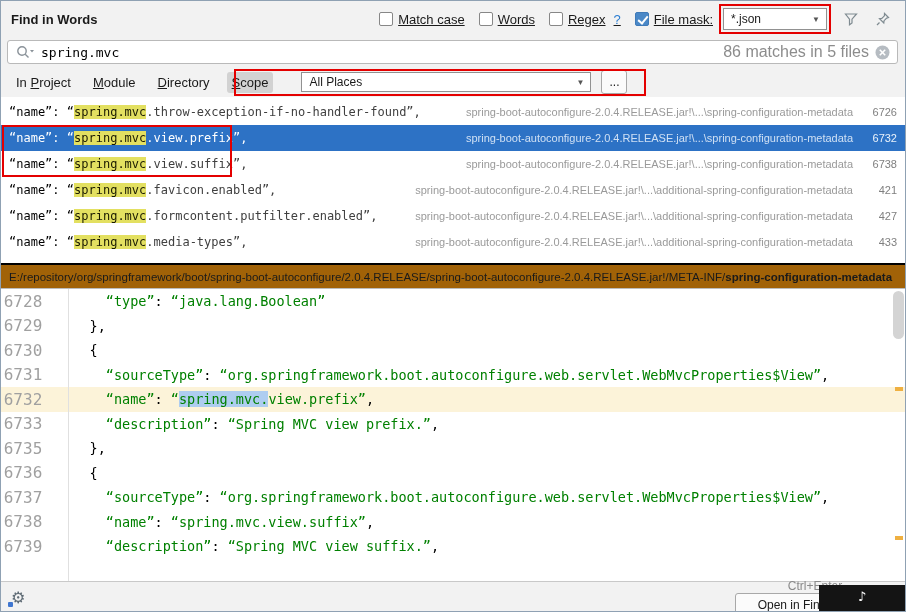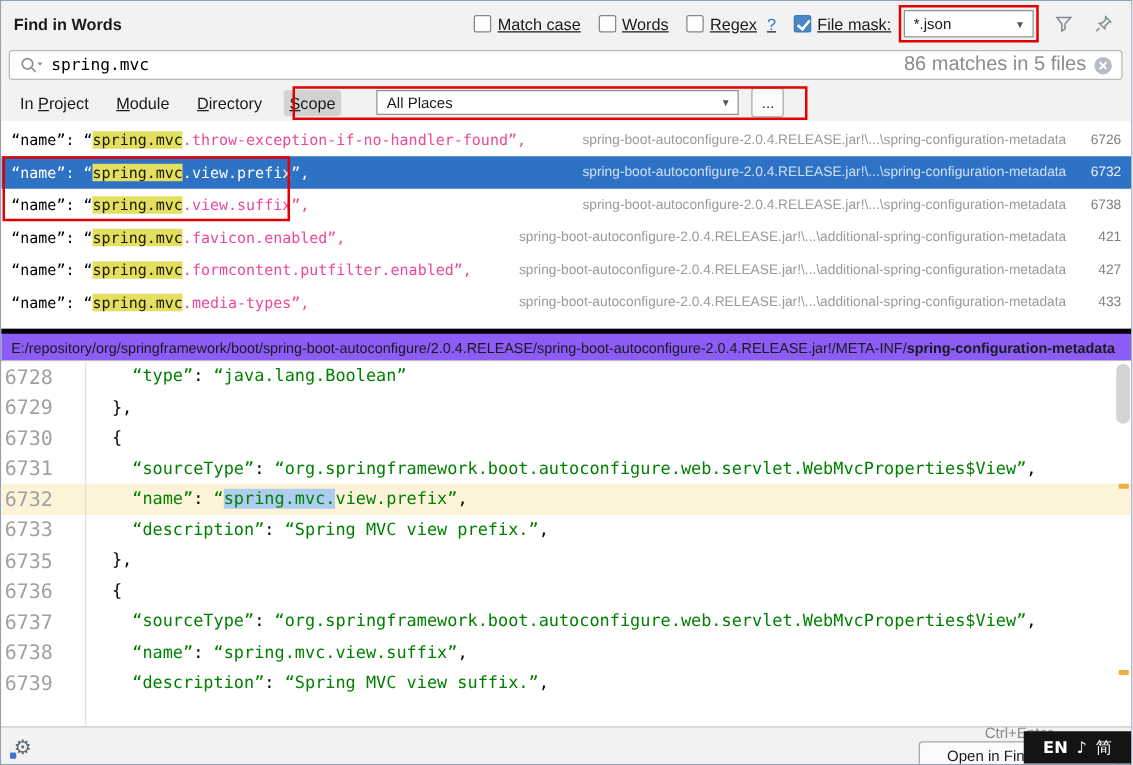--- a/index.html
+++ b/index.html
@@ -27,47 +27,47 @@
   .scope-tab{margin-right:12px;padding:3px 5px;border-radius:3px;white-space:nowrap;}
   .scope-tab.sel{background:#d2d2d2;}
   .mn{text-decoration:underline;}
   #scope-combo{width:290px;margin-left:16px;height:20px;}
   #more-btn{margin-left:10px;width:26px;height:24px;border:1px solid #a8a8a8;background:#fbfbfb;border-radius:3px;font-size:12px;display:flex;align-items:center;justify-content:center;}
   #results{position:absolute;left:0;right:0;top:96px;height:166px;background:#fff;padding-top:2px;overflow:hidden;}
   .result-row{height:26px;display:flex;align-items:center;padding:0 8px;white-space:nowrap;}
   .result-row.selected{background:#2d72c5;}
   .rcode{font-family:"DejaVu Sans Mono",monospace;font-size:12px;flex:none;}
   .rpre{color:#000;}
-  .rsuf{color:#ec4899;}
+  .rsuf{color:#404040;}
   .result-row.selected .rpre,.result-row.selected .rsuf{color:#fff;}
   .rmatch{background:#e3e061;color:#1a1a00;}
   .rfile{margin-left:auto;font-size:11px;color:#9a9a9a;}
   .result-row.selected .rfile{color:#cfe0f4;}
   .rline{width:36px;text-align:right;font-size:11px;color:#7f7f7f;margin-left:8px;flex:none;}
   .result-row.selected .rline{color:#eaf2fb;}
-  #preview-header{position:absolute;left:0;right:0;top:262px;height:26px;background:#8b5cf6;border-top:4px solid #000000;border-bottom:1px solid #bcbcbc;font-size:11.5px;line-height:24px;padding-left:8px;white-space:nowrap;overflow:hidden;color:#1a1a1a;}
+  #preview-header{position:absolute;left:0;right:0;top:262px;height:26px;background:#a16207;border-top:2px solid #000000;border-bottom:1px solid #bcbcbc;font-size:11.5px;line-height:24px;padding-left:8px;white-space:nowrap;overflow:hidden;color:#1a1a1a;}
   #preview-header b{font-weight:bold;}
   #editor{position:absolute;left:0;right:0;top:288px;height:292px;background:#fff;overflow:hidden;}
   .ed-line{height:24.5px;display:flex;align-items:center;white-space:pre;}
   .ed-line.current{background:#fcf3d9;}
   .ed-num{width:56px;flex:none;text-align:center;padding-right:12px;color:#a0a0a0;font-family:"DejaVu Sans Mono",monospace;font-size:16px;}
   .ed-code{font-family:"DejaVu Sans Mono",monospace;font-size:13.5px;}
   .tk-pl{color:#000;}
   .tk-g{color:#008000;}
   .tk-sel{color:#008000;background:#aecdf0;}
   #gutter-line{position:absolute;left:67px;top:0;bottom:0;width:1px;background:#e0e0e0;z-index:2;}
   #ed-scroll{position:absolute;right:1px;top:2px;width:11px;height:48px;background:#d4d4d4;border-radius:6px;z-index:3;}
   .stripe-mark{position:absolute;right:2px;width:8px;height:4px;background:#efb041;z-index:3;}
   #statusbar{top:580px;height:32px;border-top:1px solid #c9c9c9;display:flex;align-items:center;padding:0 10px;}
   #gear{font-size:16px;color:#5f6b75;font-family:"DejaVu Sans",sans-serif;position:relative;line-height:1;}
   #gear .dot{position:absolute;left:-3px;bottom:-1px;width:5px;height:5px;background:#3f76d0;border-radius:1px;}
   #status-right{margin-left:auto;display:flex;align-items:center;flex-direction:column;}
   #shortcut-hint{color:#8a8a8a;font-size:12px;}
   #open-btn{width:160px;height:24px;border:1px solid #a8a8a8;background:#fbfbfb;border-radius:3px;font-size:12px;display:flex;align-items:center;justify-content:center;white-space:nowrap;overflow:hidden;color:#1a1a1a;}
-  #ime{position:absolute;right:0;bottom:0;width:86px;height:26px;background:#141414;color:#fff;display:flex;align-items:center;justify-content:center;gap:7px;font-size:13px;z-index:10;font-family:"DejaVu Sans",sans-serif;}
+  #ime{position:absolute;right:0;bottom:0;width:86px;height:26px;background:#141414;color:#fff;display:flex;align-items:center;justify-content:center;gap:7px;font-size:13px;z-index:10;font-family:"DejaVu Sans",sans-serif;flex-direction:column;}
   #ime .lang{font-weight:bold;}
   .annot{position:absolute;border:2px solid #e40000;pointer-events:none;z-index:5;}
   #annot-scope{left:233px;top:68px;width:412px;height:27px;}
   #annot-results{left:1px;top:124px;width:230px;height:52px;}
 </style>
 </head>
 <body>
 
 <div id="app">
 

